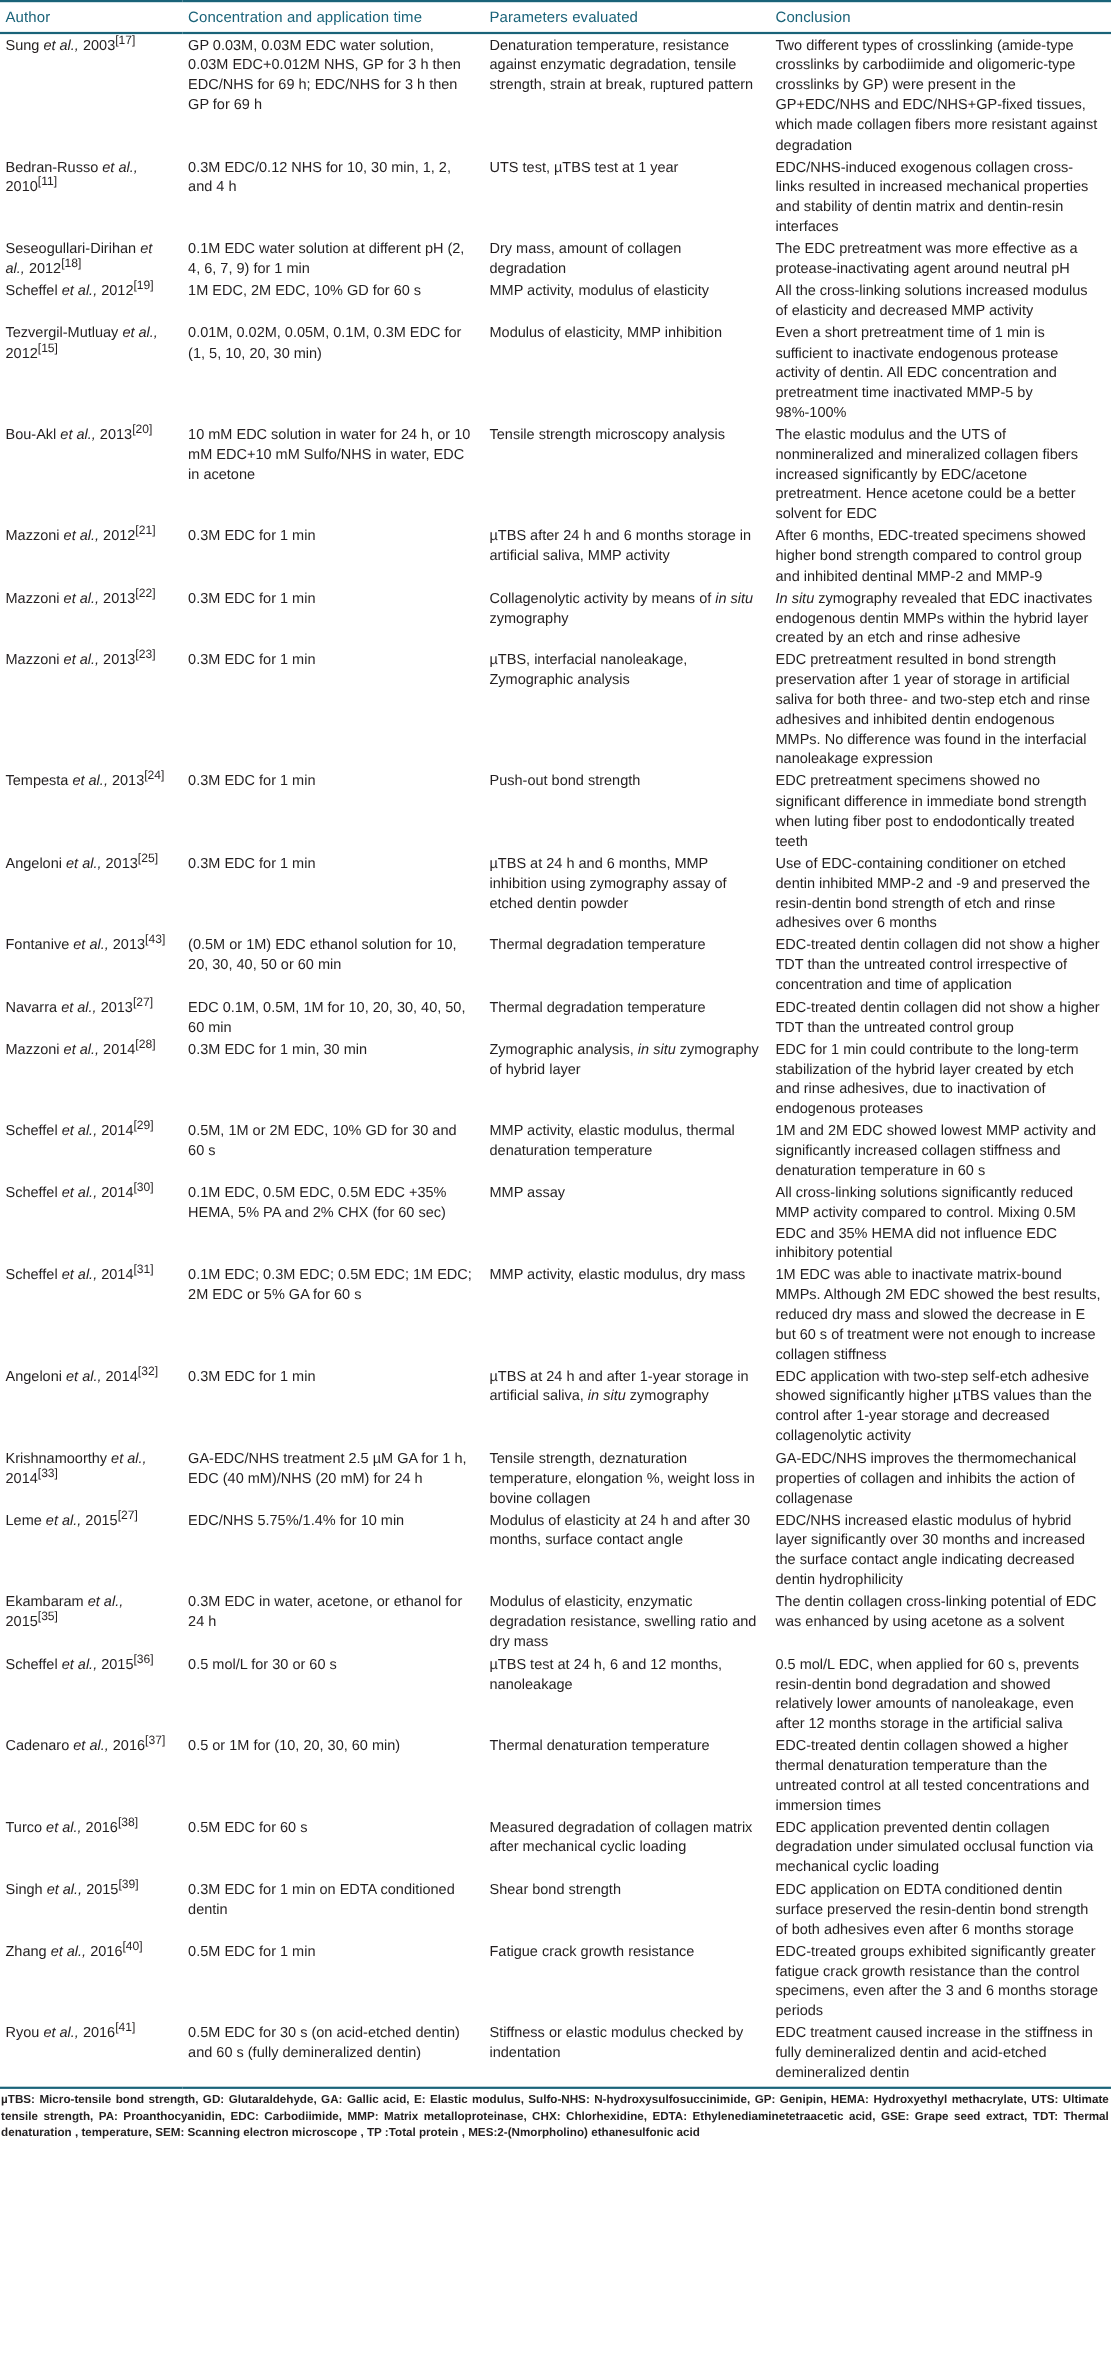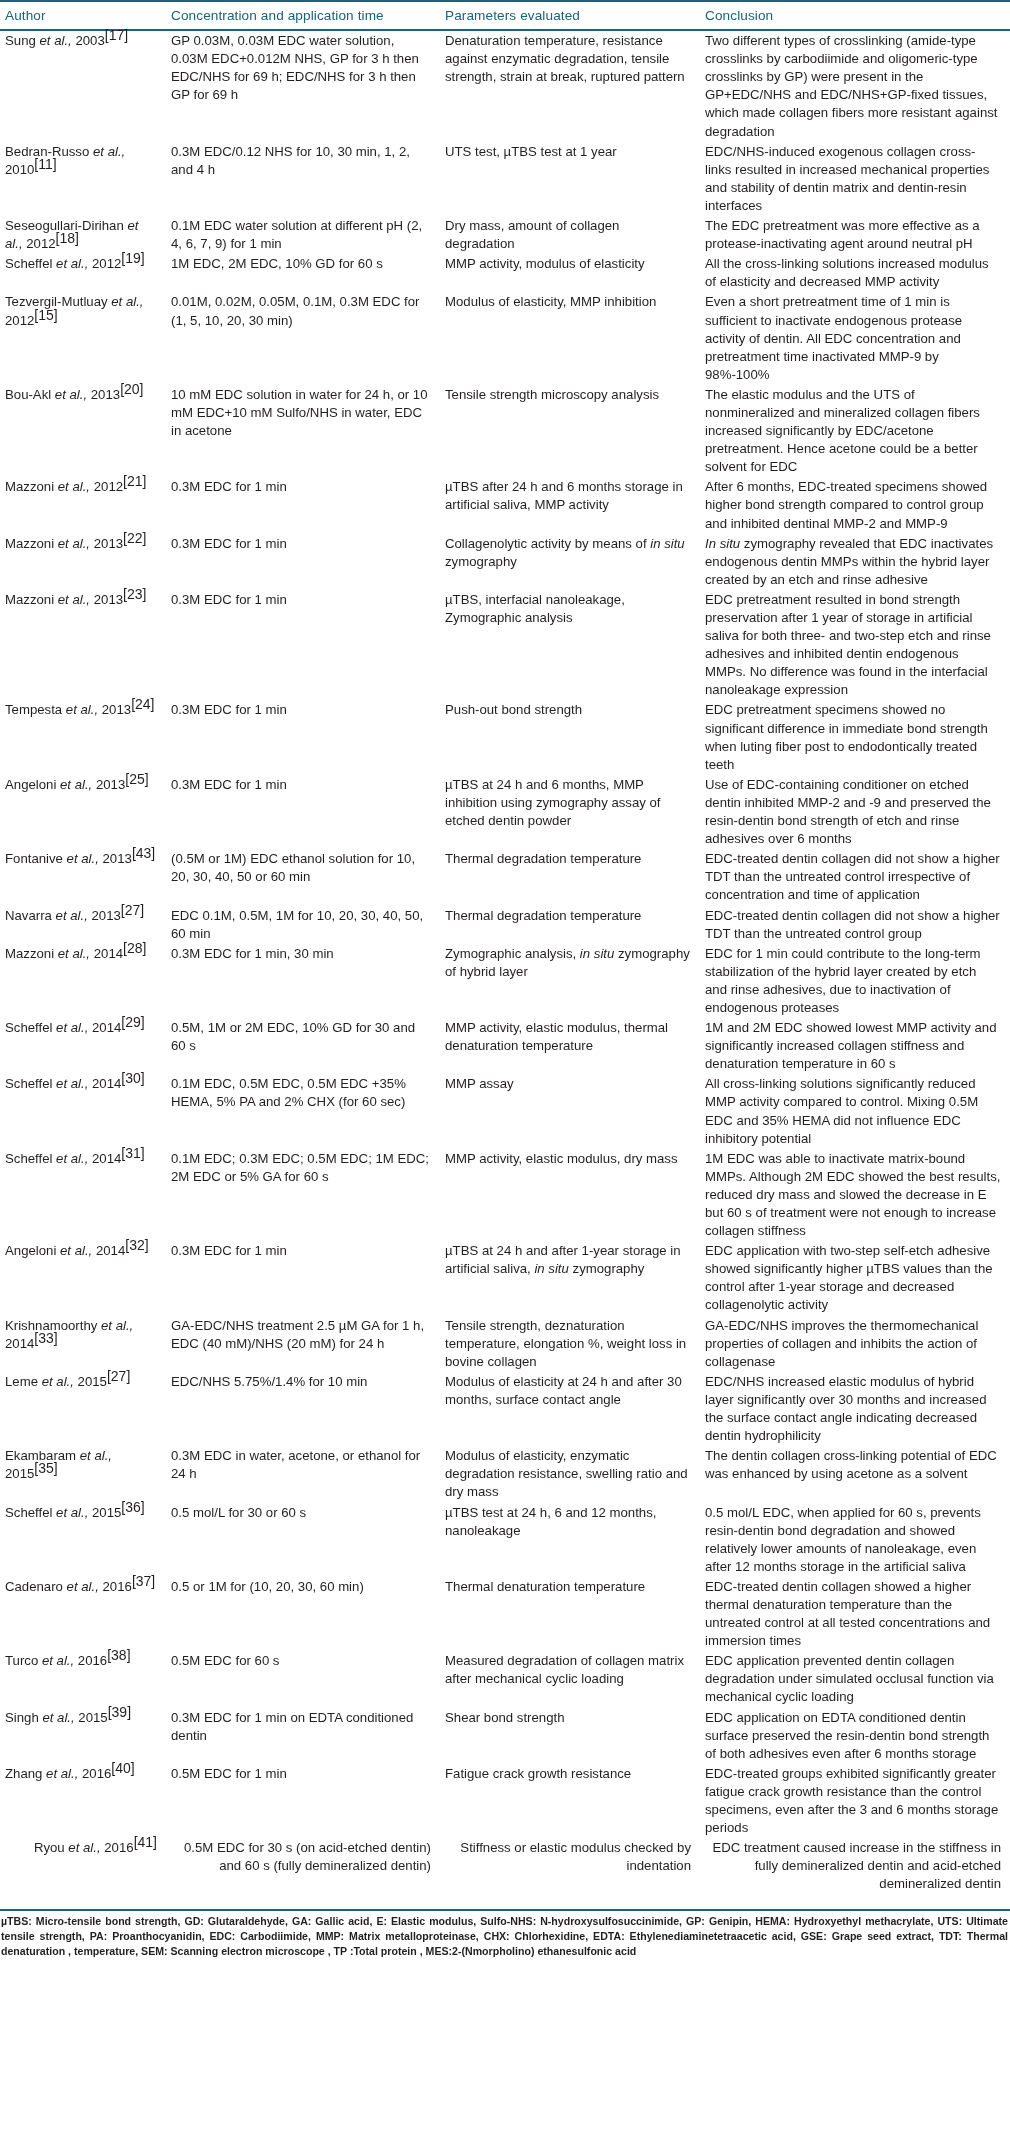--- a/index.html
+++ b/index.html
@@ -41,24 +41,23 @@
     letter-spacing: 0.1px;
   }
   tbody td {
     vertical-align: top;
     padding: 1px 9px 1px 5px;
     color: #231f20;
     border: none;
   }
   tbody tr.last-row td {
     border-bottom: 2.4px solid #1a6379;
-    padding-bottom: 16px;
-    text-align: right;
-  }
-  sup { font-size: 14px; vertical-align: super; line-height: 0; }
+    padding-bottom: 4px;
+  }
+  sup { font-size: 11px; vertical-align: super; line-height: 0; }
   em { font-style: italic; }
   .footnote {
     font-size: 10.6px;
     line-height: 14.6px;
     color: #231f20;
     padding: 3px 2px 4px 1px;
     text-align: justify;
     text-justify: inter-word;
     width: 1010px;
     font-weight: bold;
@@ -105,21 +104,21 @@
         <tr>
           <td>Scheffel <em>et al.,</em> 2012<sup>[19]</sup></td>
           <td>1M EDC, 2M EDC, 10% GD for 60 s</td>
           <td>MMP activity, modulus of elasticity</td>
           <td>All the cross-linking solutions increased modulus of elasticity and decreased MMP activity</td>
         </tr>
         <tr>
           <td>Tezvergil-Mutluay <em>et al.,</em> 2012<sup>[15]</sup></td>
           <td>0.01M, 0.02M, 0.05M, 0.1M, 0.3M EDC for (1, 5, 10, 20, 30 min)</td>
           <td>Modulus of elasticity, MMP inhibition</td>
-          <td>Even a short pretreatment time of 1 min is sufficient to inactivate endogenous protease activity of dentin. All EDC concentration and pretreatment time inactivated MMP-9 by 98%-100%</td>
+          <td>Even a short pretreatment time of 1 min is sufficient to inactivate endogenous protease activity of dentin. All EDC concentration and pretreatment time inactivated MMP-5 by 98%-100%</td>
         </tr>
         <tr>
           <td>Bou-Akl <em>et al.,</em> 2013<sup>[20]</sup></td>
           <td>10 mM EDC solution in water for 24 h, or 10 mM EDC+10 mM Sulfo/NHS in water, EDC in acetone</td>
           <td>Tensile strength microscopy analysis</td>
           <td>The elastic modulus and the UTS of nonmineralized and mineralized collagen fibers increased significantly by EDC/acetone pretreatment. Hence acetone could be a better solvent for EDC</td>
         </tr>
         <tr>
           <td>Mazzoni <em>et al.,</em> 2012<sup>[21]</sup></td>
           <td>0.3M EDC for 1 min</td>

